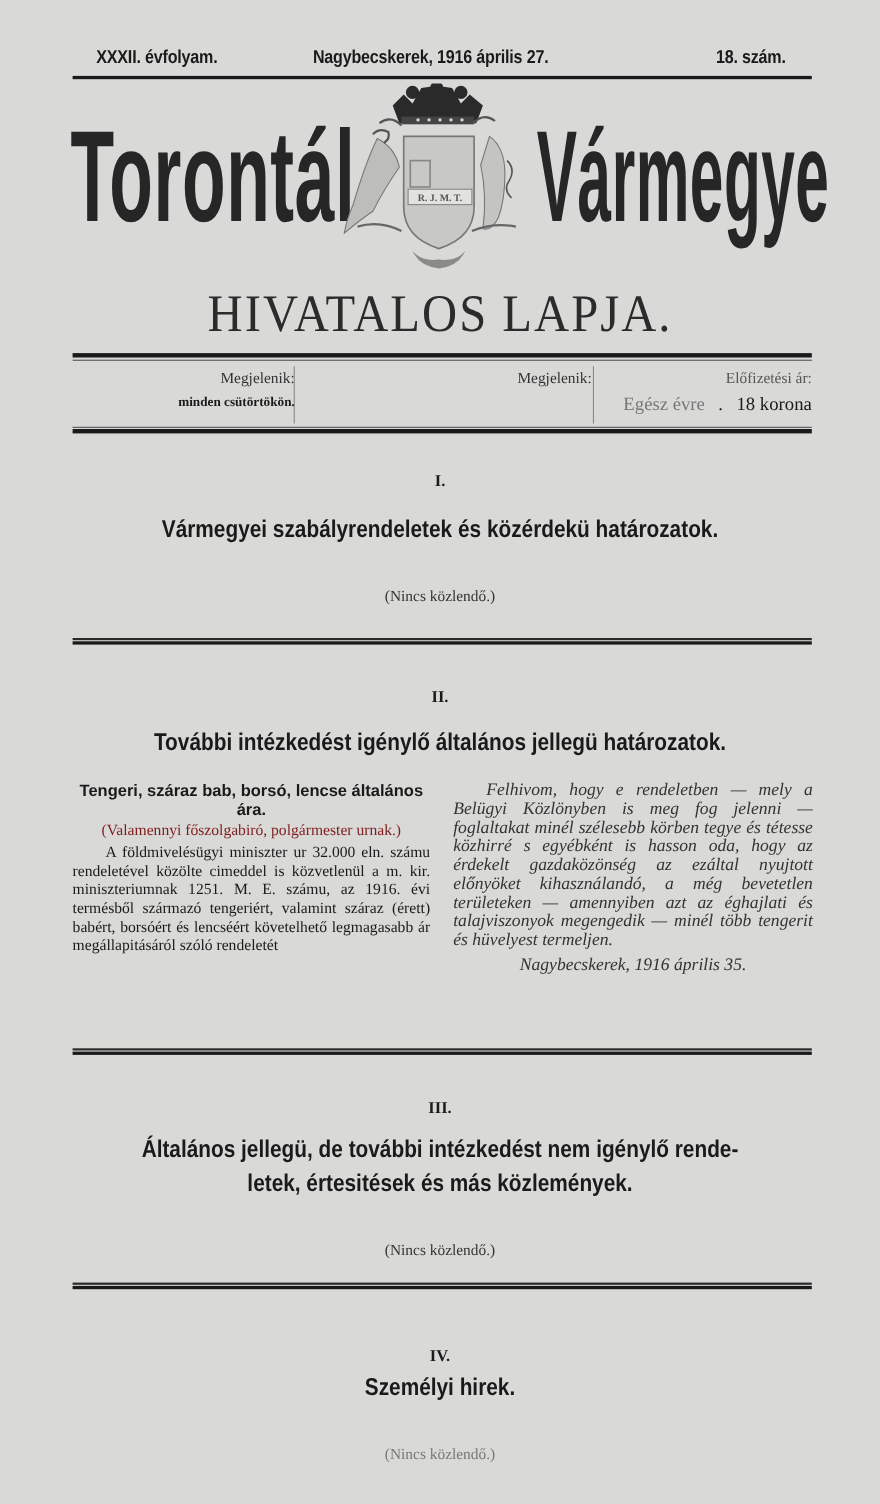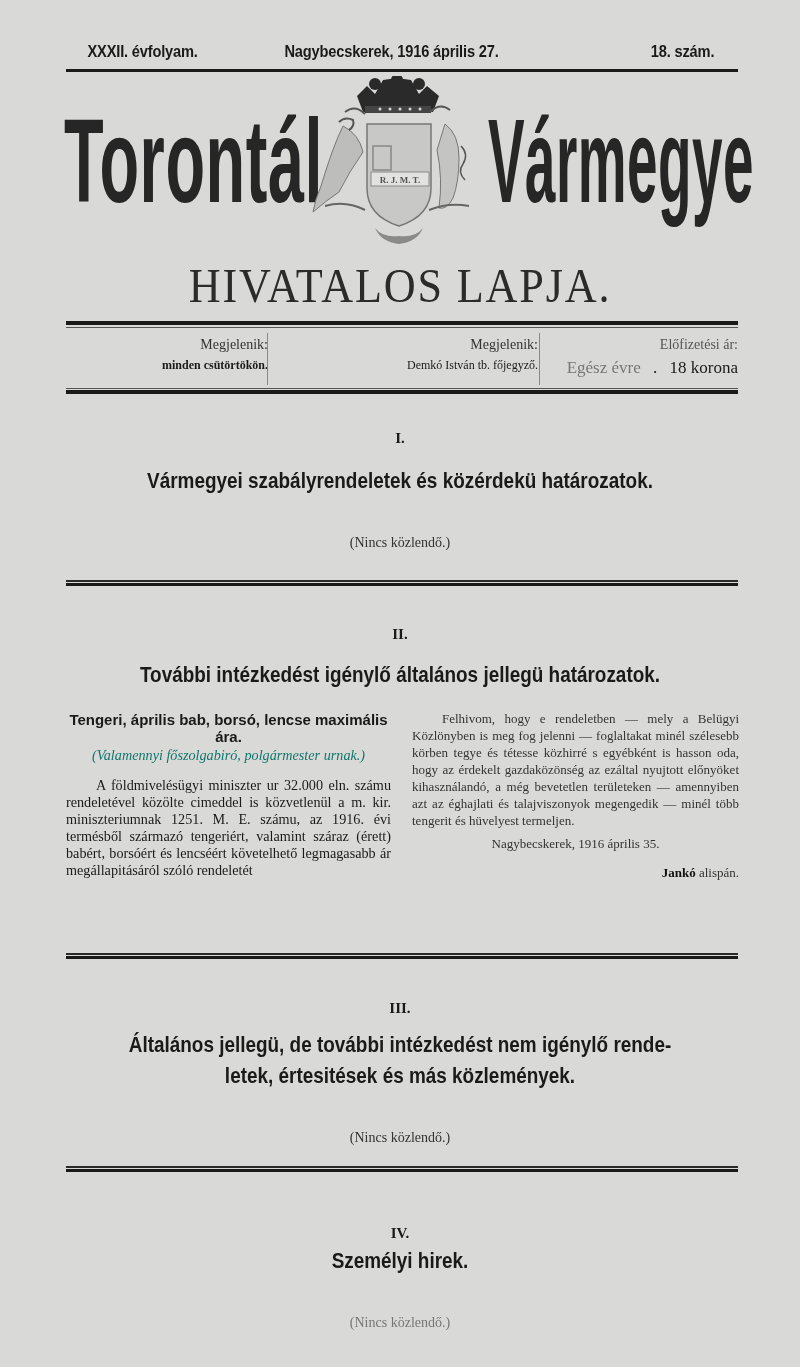--- a/index.html
+++ b/index.html
@@ -61,27 +61,27 @@
   .none-note {
     position: absolute; left: 0; width: 800px; text-align: center;
     font-size: 14px; color: #333;
   }
   .double-rule { position: absolute; left: 66px; width: 672px; height: 6px; }
   .double-rule .a { position: absolute; left: 0; right: 0; top: 0; height: 1.5px; background: #2a2a2a; }
   .double-rule .b { position: absolute; left: 0; right: 0; top: 3px; height: 3px; background: #1a1a1a; }
 
   
   .col-left { position: absolute; left: 66px; top: 710px; width: 325px; font-size: 14.2px; line-height: 17px; }
-  .col-right { position: absolute; left: 412px; top: 710px; width: 327px; font-size: 13px; line-height: 17px; color: #333; }
+  .col-right { position: absolute; left: 412px; top: 710px; width: 327px; font-size: 16px; line-height: 17px; color: #333; font-style: italic; }
   .art-num { color: #333; }
   .art-title {
     text-align: center; font-family: "Liberation Sans", sans-serif; font-weight: bold;
     font-size: 15px; line-height: 17px; margin-top: 1px;
   }
-  .art-addr { text-align: center; font-style: italic; color: #0f766e; margin-top: 2px; }
+  .art-addr { text-align: center; color: #7f1d1d; margin-top: 2px; }
   .justify { text-align: justify; text-align-last: left; }
   .indent { text-indent: 30px; }
   .place-date { text-align: center; margin-top: 6px; }
   .sign { text-align: right; margin-top: 12px; }
   .sign b { color: #111; }
 </style>
 </head>
 <body>
 
 <div class="page">
@@ -135,21 +135,20 @@
   <div class="rule" style="left:66px; top:321px; width:672px; height:4px;"></div>
   <div class="rule" style="left:66px; top:327px; width:672px; height:1px; background:#555;"></div>
 
   <div class="info">
     <div class="col" style="left:0; width:202px;">
       <div class="lbl">Megjelenik:</div>
       <div class="val" style="font-weight:bold;">minden csütörtökön.</div>
     </div>
     <div class="col" style="left:202px; width:270px;">
       <div class="lbl">Megjelenik:</div>
-      <div class="val">Demkó István tb. főjegyző.</div>
     </div>
     <div class="col" style="left:472px; width:200px;">
       <div class="lbl" style="color:#555;">Előfizetési ár:</div>
       <div class="val" style="font-size:17px;">
         <span style="color:#777;">Egész évre</span>
         <span style="margin:0 8px;">.</span>
         <span>18 korona</span>
       </div>
     </div>
   </div>
@@ -165,32 +164,28 @@
 
   <div class="double-rule" style="top:580px;">
       <div class="a"></div>
       <div class="b"></div>
     </div>
 
   <div class="sec-num" style="top:626px;">II.</div>
   <div class="sec-head" style="top:660px;">További intézkedést igénylő általános jellegü határozatok.</div>
 
   <div class="col-left">
-    <div class="art-title">Tengeri, április bab, borsó, lencse maximális ára.</div>
+    <div class="art-title">Tengeri, száraz bab, borsó, lencse általános ára.</div>
     <div class="art-addr">(Valamennyi főszolgabiró, polgármester urnak.)</div>
-    <div class="justify indent" style="margin-top:13px;">A földmivelésügyi miniszter ur 32.000 eln. számu rendeletével közölte cimeddel is közvetlenül a m. kir. miniszteriumnak 1251. M. E. számu, az 1916. évi termésből származó tengeriért, valamint száraz (érett) babért, borsóért és lencséért követelhető legmagasabb ár megállapitásáról szóló rendeletét</div>
+    <div class="justify indent" style="margin-top:3px;">A földmivelésügyi miniszter ur 32.000 eln. számu rendeletével közölte cimeddel is közvetlenül a m. kir. miniszteriumnak 1251. M. E. számu, az 1916. évi termésből származó tengeriért, valamint száraz (érett) babért, borsóért és lencséért követelhető legmagasabb ár megállapitásáról szóló rendeletét</div>
   </div>
 
   <div class="col-right">
     <div class="justify indent">Felhivom, hogy e rendeletben — mely a Belügyi Közlönyben is meg fog jelenni — foglaltakat minél szélesebb körben tegye és tétesse közhirré s egyébként is hasson oda, hogy az érdekelt gazdaközönség az ezáltal nyujtott előnyöket kihasználandó, a még bevetetlen területeken — amennyiben azt az éghajlati és talajviszonyok megengedik — minél több tengerit és hüvelyest termeljen.</div>
     <div class="place-date">Nagybecskerek, 1916 április 35.</div>
-    <div class="sign">
-      <b>Jankó</b>
-      <span>alispán.</span>
-    </div>
   </div>
 
   <div class="double-rule" style="top:953px;">
       <div class="a"></div>
       <div class="b"></div>
     </div>
 
   <div class="sec-num" style="top:1000px;">III.</div>
   <div class="sec-head" style="top:1030px;">Általános jellegü, de további intézkedést nem igénylő rende-</div>
   <div class="sec-head" style="top:1061px;">letek, értesitések és más közlemények.</div>

